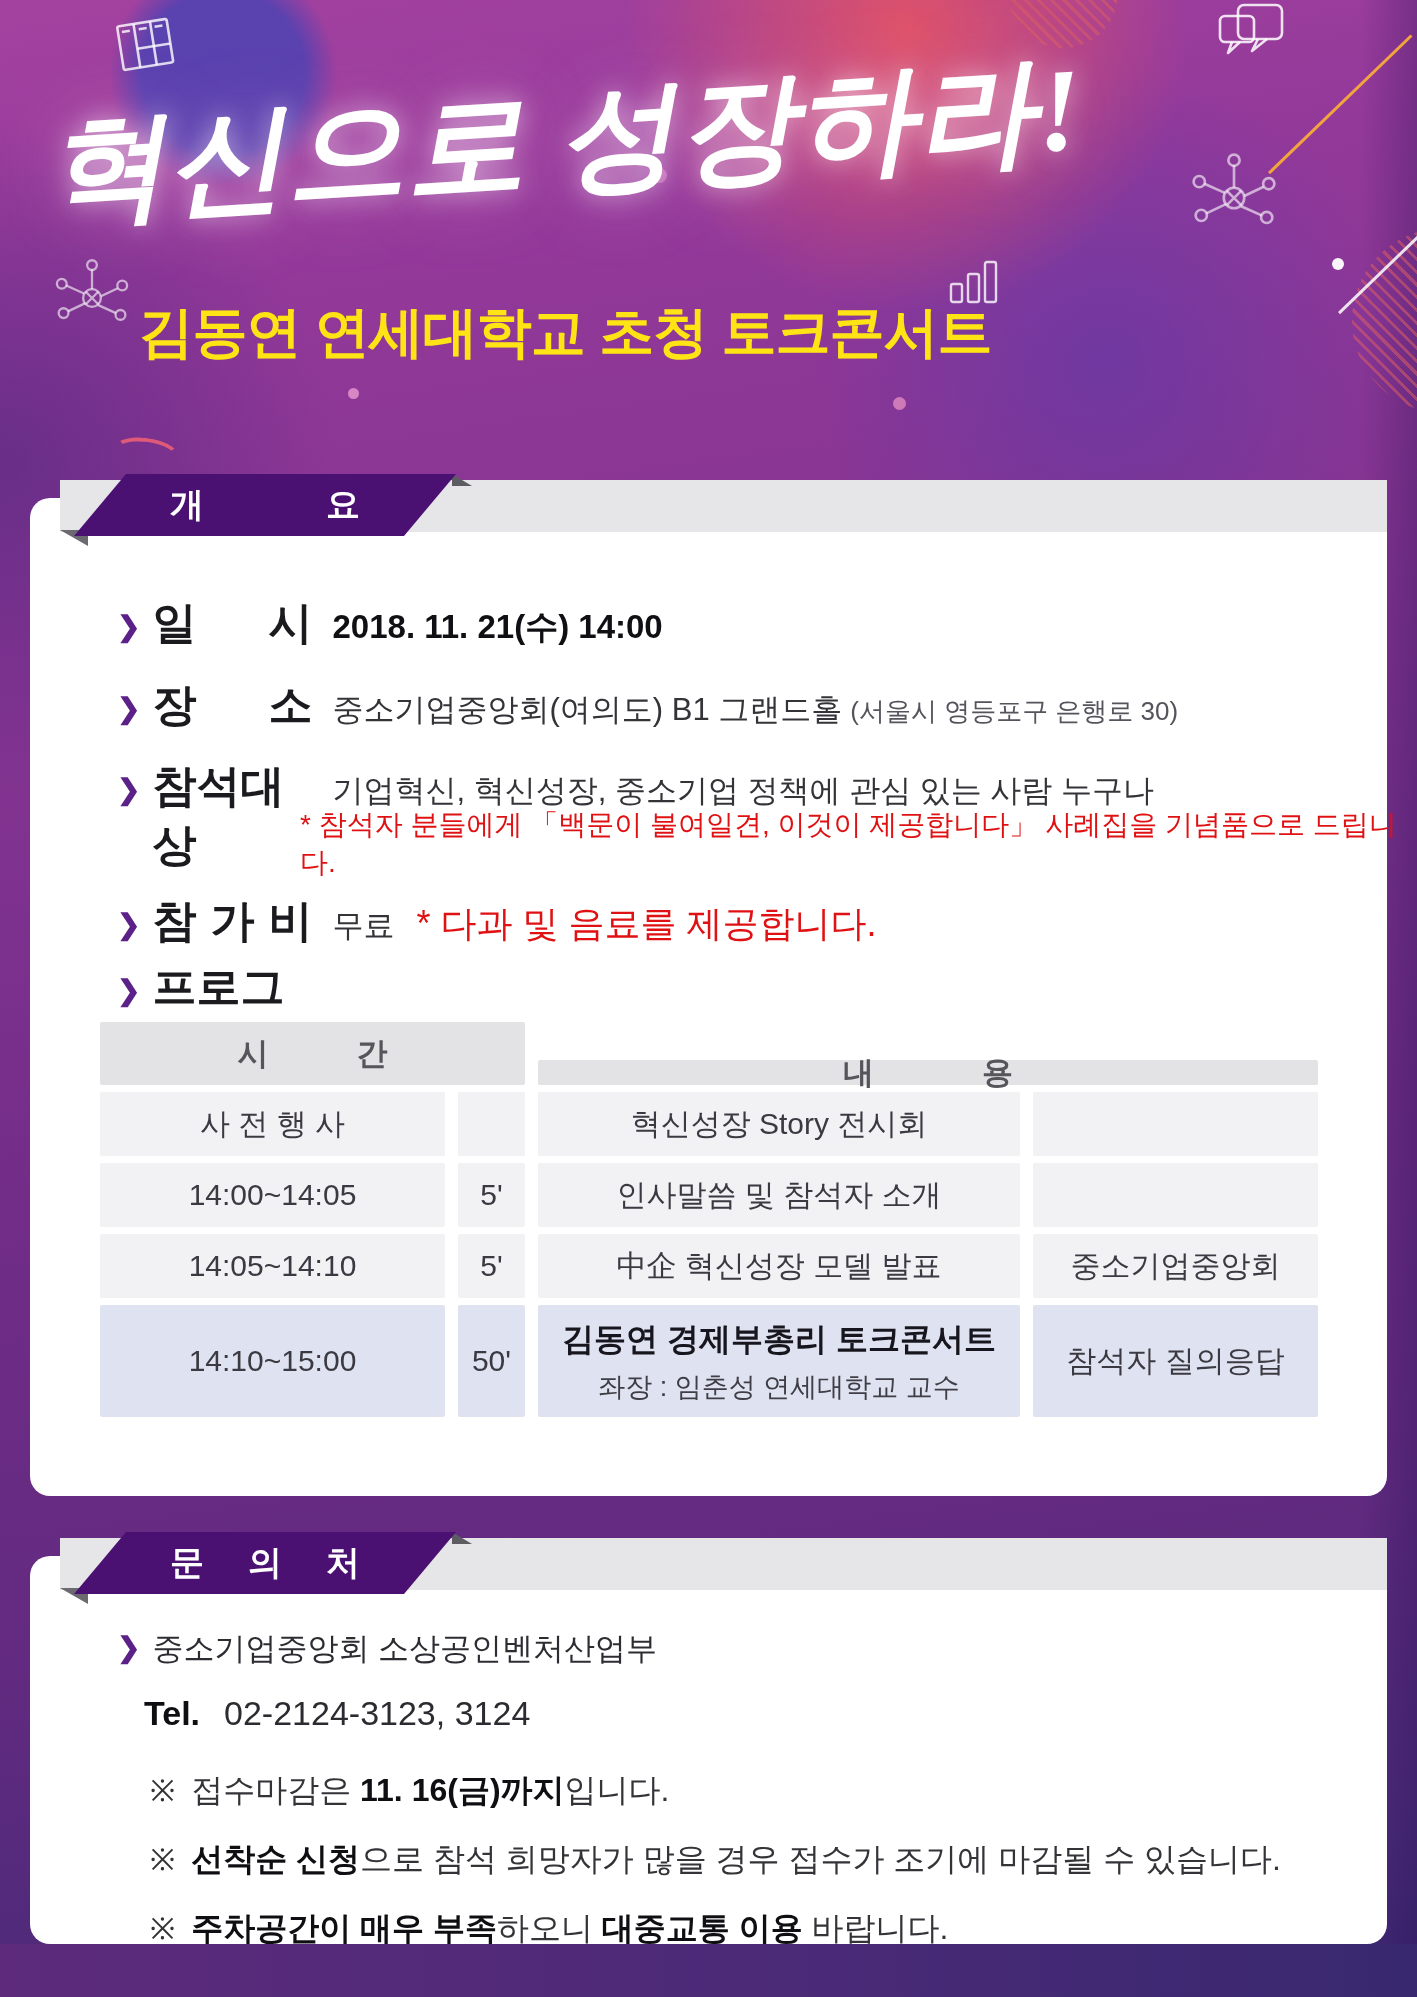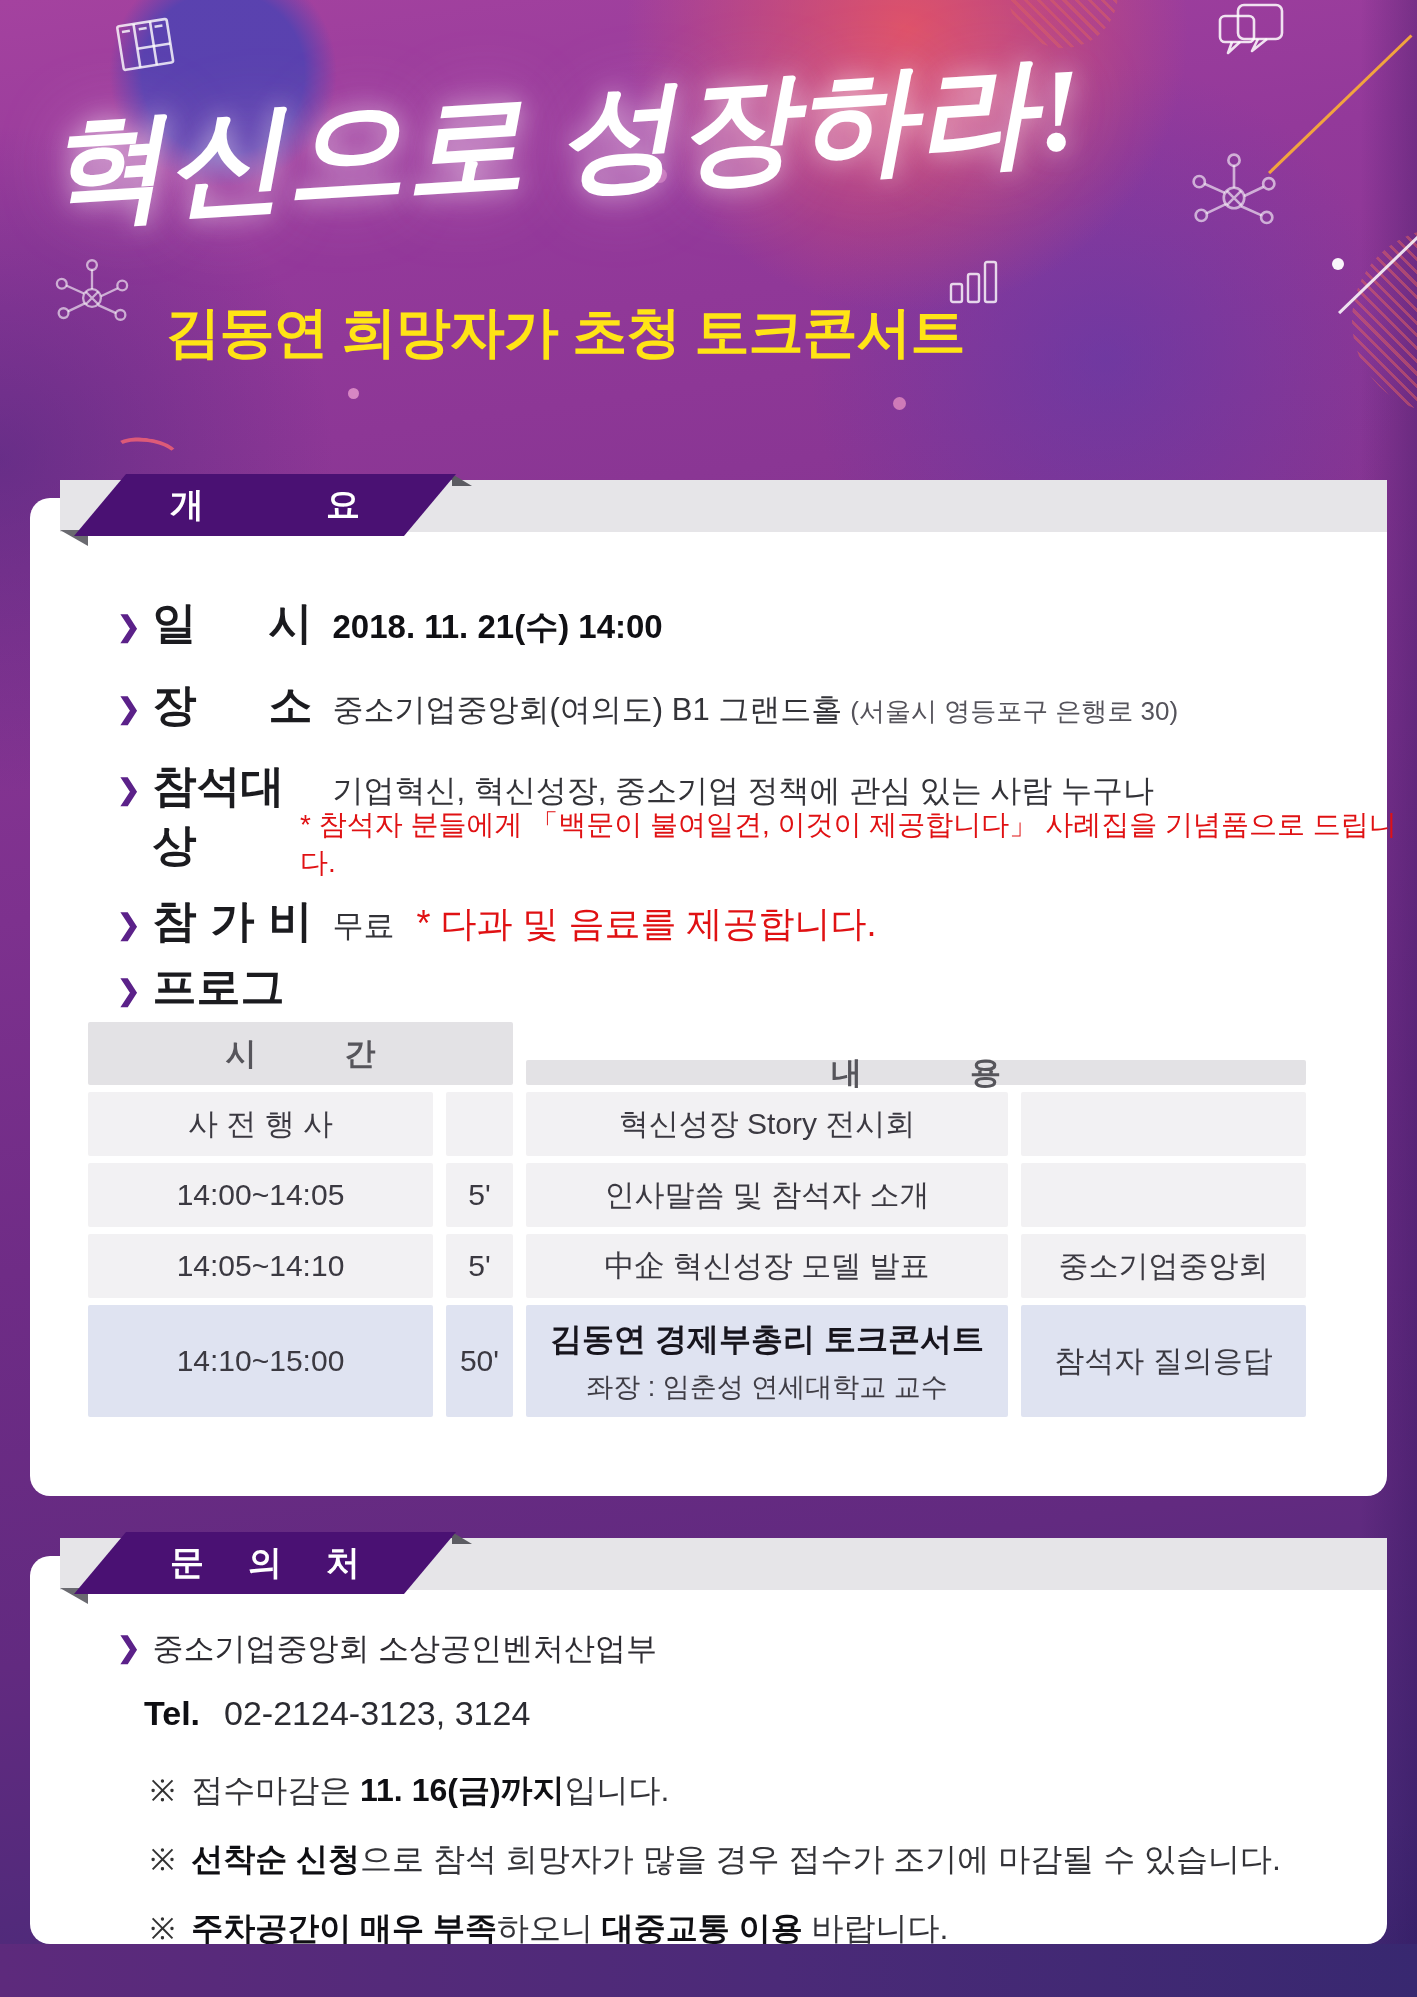--- a/index.html
+++ b/index.html
@@ -52,21 +52,21 @@
   .chev{font-size:28px;color:#5b2189;font-weight:bold;margin-right:12px;transform:translateY(-2px);}
   .label{font-size:44px;font-weight:800;color:#1b1b1f;width:160px;margin-right:20px;flex:none;}
   .label-j{text-align:justify;text-align-last:justify;}
   .value{font-size:31px;color:#333338;}
   .value-strong{font-size:33px;font-weight:800;color:#101014;}
   .value-sub{font-size:26px;color:#55535b;margin-left:8px;}
   .red{color:#e01113;}
   .red-note{font-size:28px;}
   .red-inline{font-size:36px;margin-left:22px;}
   
-  .program-table{left:88px;top:1022px;width:1220px;display:grid;
+  .program-table{left:100px;top:1022px;width:1220px;display:grid;
     grid-template-columns:345px 67px 482px 285px;grid-template-rows:63px 64px 64px 64px 112px;gap:7px 13px;}
   .pt-cell{display:flex;flex-direction:column;align-items:center;justify-content:center;background:#f2f1f3;border-radius:2px;
     font-size:30px;color:#3b3941;}
   .pt-head{background:#e3e2e5;color:#56555b;font-weight:700;font-size:31px;}
   .pt-h-time{grid-column:1/3;} .pt-h-content{grid-column:3/5;margin-top:38px;}
   .hl{background:#dfe3f1;}
   .pt-content-main{font-weight:800;font-size:32px;color:#17151d;}
   .pt-content-sub{font-size:27px;color:#3f3d45;margin-top:7px;}
   
   .contact-dept{top:1628px;}
@@ -149,21 +149,21 @@
   </svg>
   <svg class="abs icon-barchart" width="54" height="48" viewBox="0 0 54 48">
     <g fill="none" stroke="rgba(255,255,255,.8)" stroke-width="2.4">
       <rect x="3" y="26" width="11" height="18" rx="2"></rect>
       <rect x="20" y="16" width="11" height="28" rx="2"></rect>
       <rect x="37" y="4" width="11" height="40" rx="2"></rect>
     </g>
   </svg>
 
   <div class="abs title-script">혁신으로 성장하라!</div>
-  <div class="abs subtitle">김동연 희망자가 초청 토크콘서트</div>
+  <div class="abs subtitle">김동연 연세대학교 초청 토크콘서트</div>
 
   <div class="abs panel panel-overview"></div>
   <div class="abs band band-overview"></div>
   <div class="abs tri tri-bl" style="left:60px;top:530px;"></div>
   <div class="abs tri tri-tr" style="left:452px;top:474px;"></div>
   <div class="abs tab tab-overview">
     <span class="tab-text justify w190">개 요</span>
   </div>
 
   <div class="abs info-row" style="top:594px;">

